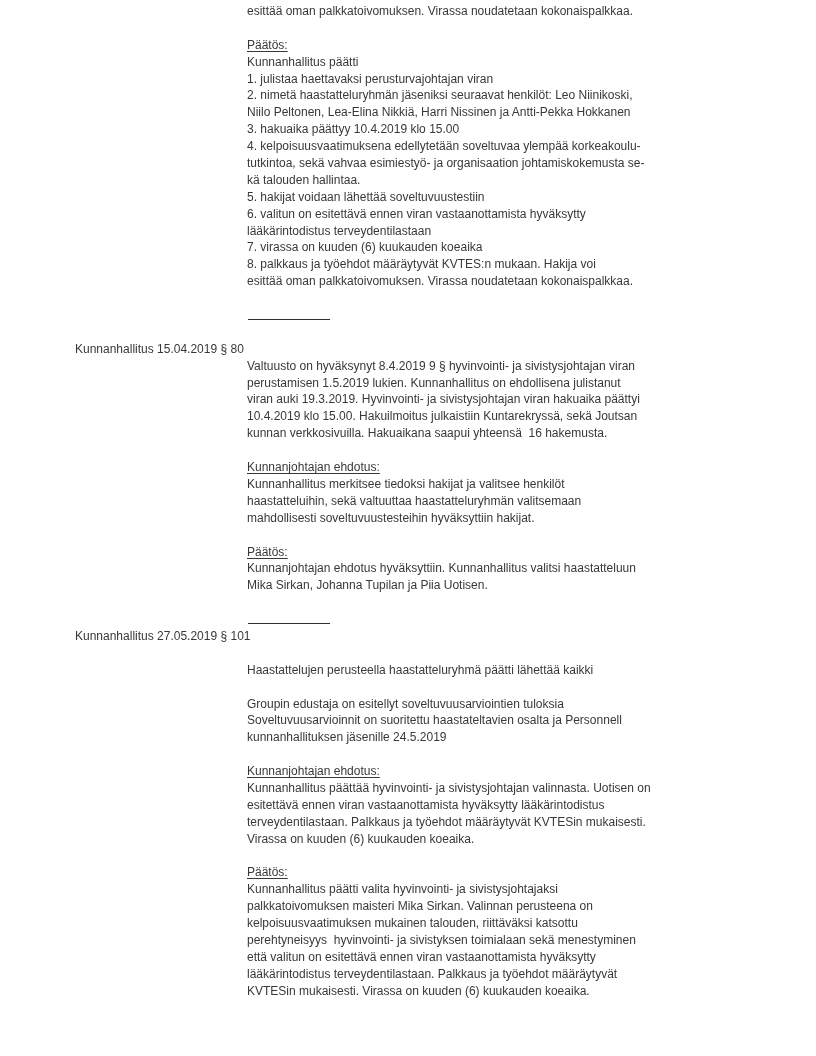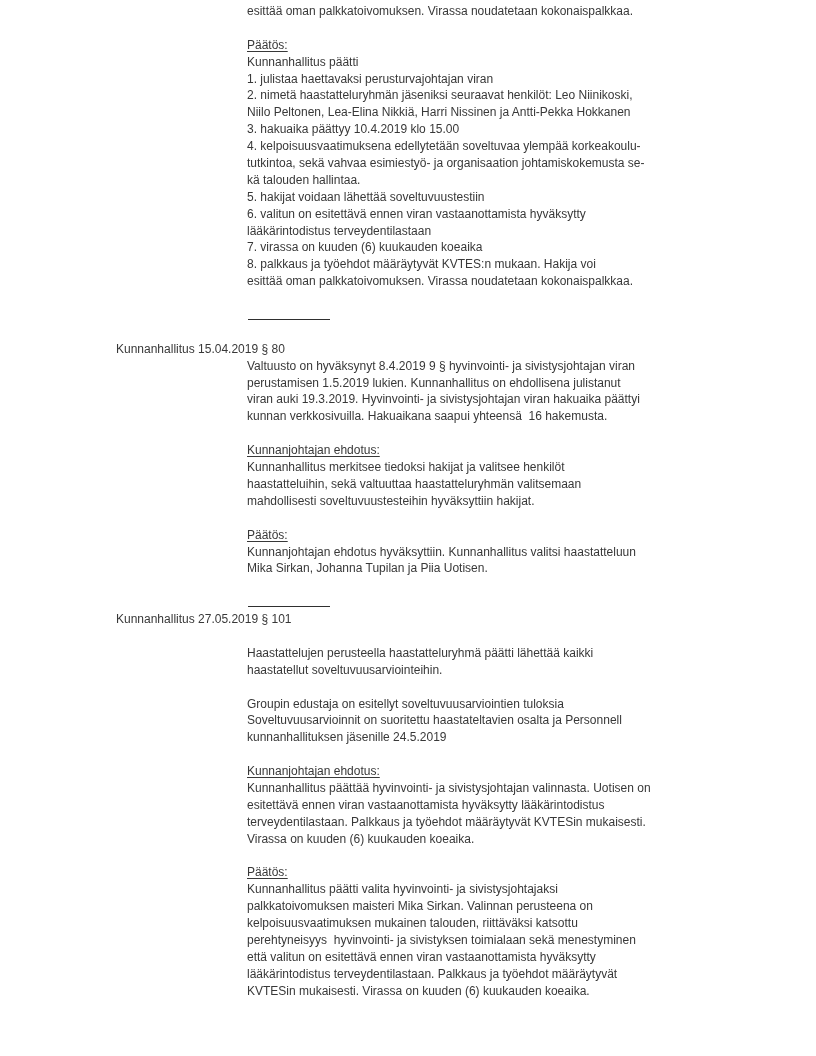--- a/index.html
+++ b/index.html
@@ -26,21 +26,20 @@
   .ln {
     height: 16.9px;
     line-height: 16.9px;
     white-space: pre;
   }
   .ln.body, .ln.label {
     padding-left: 247px;
   }
   .ln.heading {
     padding-left: 75px;
-    margin-left: 41px;
   }
   .ln.label .txt {
     text-decoration: underline;
     text-underline-offset: 2px;
   }
   .ln.separator {
     position: relative;
   }
   .rule {
     position: absolute;
@@ -72,36 +71,36 @@
       <div class="ln body"><span class="txt">7. virassa on kuuden (6) kuukauden koeaika</span></div>
       <div class="ln body"><span class="txt">8. palkkaus ja työehdot määräytyvät KVTES:n mukaan. Hakija voi</span></div>
       <div class="ln body"><span class="txt">esittää oman palkkatoivomuksen. Virassa noudatetaan kokonaispalkkaa.</span></div>
       <div class="ln blank"></div>
       <div class="ln separator"><span class="rule"></span></div>
       <div class="ln blank"></div>
       <div class="ln heading"><span class="txt">Kunnanhallitus 15.04.2019 § 80</span></div>
       <div class="ln body"><span class="txt">Valtuusto on hyväksynyt 8.4.2019 9 § hyvinvointi- ja sivistysjohtajan viran</span></div>
       <div class="ln body"><span class="txt">perustamisen 1.5.2019 lukien. Kunnanhallitus on ehdollisena julistanut</span></div>
       <div class="ln body"><span class="txt">viran auki 19.3.2019. Hyvinvointi- ja sivistysjohtajan viran hakuaika päättyi</span></div>
+      <div class="ln body"><span class="txt">10.4.2019 klo 15.00. Hakuilmoitus julkaistiin Kuntarekryssä, sekä Joutsan</span></div>
       <div class="ln body"><span class="txt">kunnan verkkosivuilla. Hakuaikana saapui yhteensä  16 hakemusta.</span></div>
       <div class="ln blank"></div>
       <div class="ln label"><span class="txt">Kunnanjohtajan ehdotus:</span></div>
       <div class="ln body"><span class="txt">Kunnanhallitus merkitsee tiedoksi hakijat ja valitsee henkilöt</span></div>
       <div class="ln body"><span class="txt">haastatteluihin, sekä valtuuttaa haastatteluryhmän valitsemaan</span></div>
       <div class="ln body"><span class="txt">mahdollisesti soveltuvuustesteihin hyväksyttiin hakijat.</span></div>
       <div class="ln blank"></div>
       <div class="ln label"><span class="txt">Päätös:</span></div>
       <div class="ln body"><span class="txt">Kunnanjohtajan ehdotus hyväksyttiin. Kunnanhallitus valitsi haastatteluun</span></div>
       <div class="ln body"><span class="txt">Mika Sirkan, Johanna Tupilan ja Piia Uotisen.</span></div>
       <div class="ln blank"></div>
       <div class="ln separator"><span class="rule"></span></div>
       <div class="ln heading"><span class="txt">Kunnanhallitus 27.05.2019 § 101</span></div>
       <div class="ln blank"></div>
       <div class="ln body"><span class="txt">Haastattelujen perusteella haastatteluryhmä päätti lähettää kaikki</span></div>
-      <div class="ln body"><span class="txt">haastatellut soveltuvuusarviointeihin.</span></div>
       <div class="ln blank"></div>
       <div class="ln body"><span class="txt">Groupin edustaja on esitellyt soveltuvuusarviointien tuloksia</span></div>
       <div class="ln body"><span class="txt">Soveltuvuusarvioinnit on suoritettu haastateltavien osalta ja Personnell</span></div>
       <div class="ln body"><span class="txt">kunnanhallituksen jäsenille 24.5.2019</span></div>
       <div class="ln blank"></div>
       <div class="ln label"><span class="txt">Kunnanjohtajan ehdotus:</span></div>
       <div class="ln body"><span class="txt">Kunnanhallitus päättää hyvinvointi- ja sivistysjohtajan valinnasta. Uotisen on</span></div>
       <div class="ln body"><span class="txt">esitettävä ennen viran vastaanottamista hyväksytty lääkärintodistus</span></div>
       <div class="ln body"><span class="txt">terveydentilastaan. Palkkaus ja työehdot määräytyvät KVTESin mukaisesti.</span></div>
       <div class="ln body"><span class="txt">Virassa on kuuden (6) kuukauden koeaika.</span></div>

